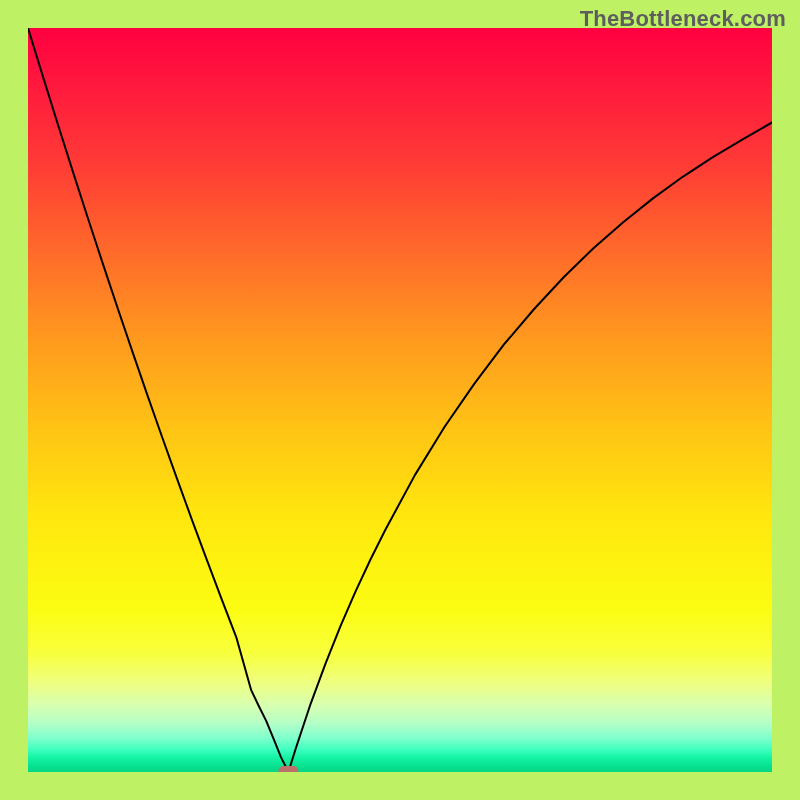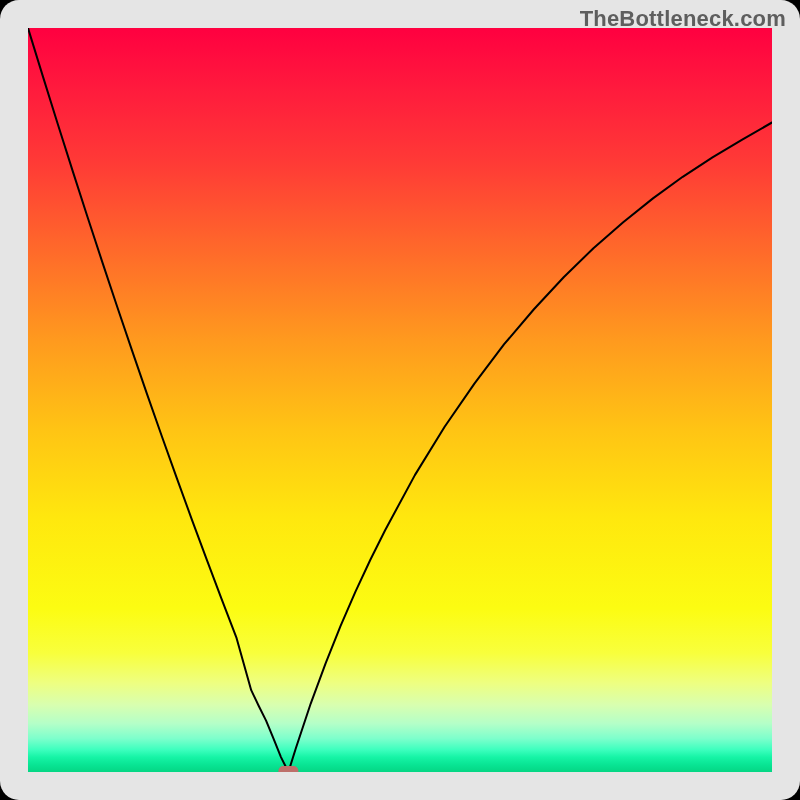--- a/index.html
+++ b/index.html
@@ -1,22 +1,21 @@
 <!DOCTYPE html>
 <html><head>
 <meta charset="utf-8">
 <style>
   * { margin: 0; padding: 0; box-sizing: border-box; }
   html, body { width: 800px; height: 800px; overflow: hidden; background: #000; }
   .frame {
     width: 800px;
     height: 800px;
-    background: #e5e5e5;
+    background: #bef264;
     position: relative;
-    border-radius: 19px;
   }
   .plot-area {
     position: absolute;
     left: 28px;
     top: 28px;
     width: 744px;
     height: 744px;
     background: linear-gradient(to bottom,
       #ff0040 0%,
       #ff1a3d 8%,

